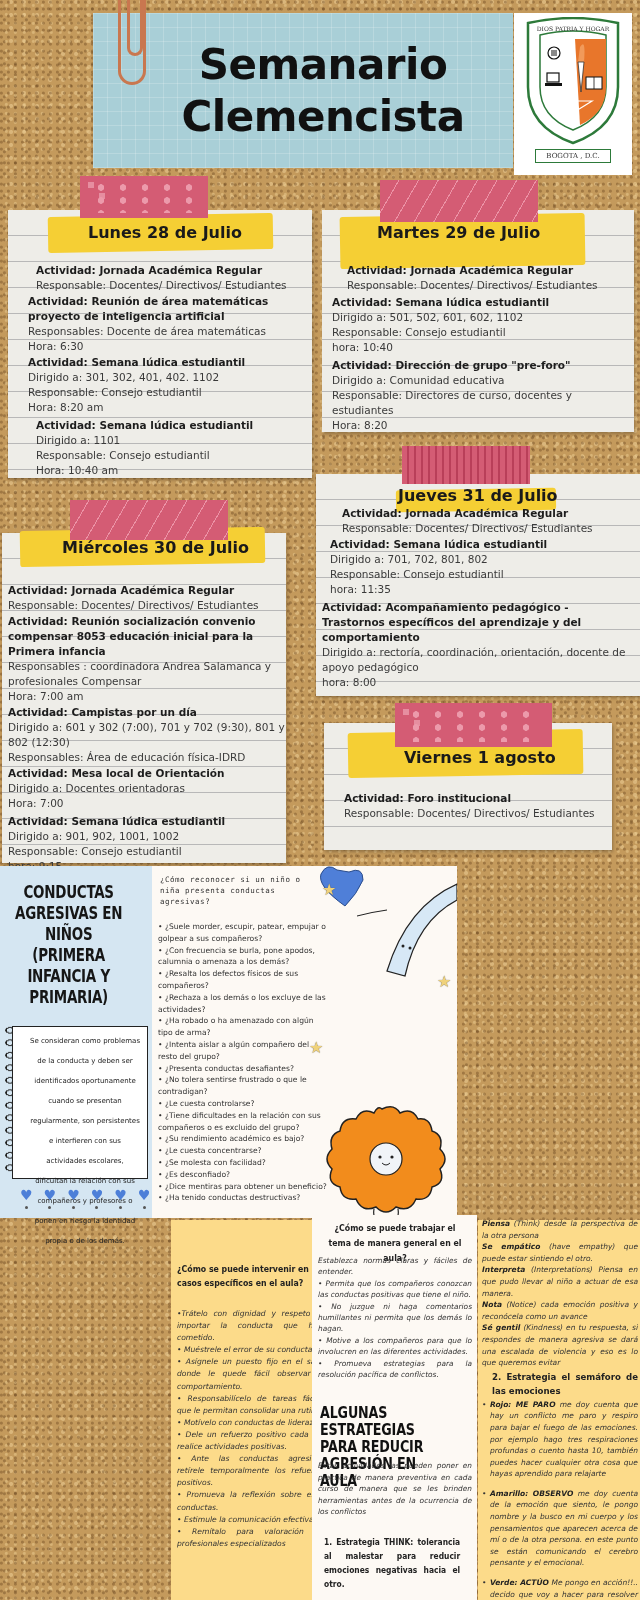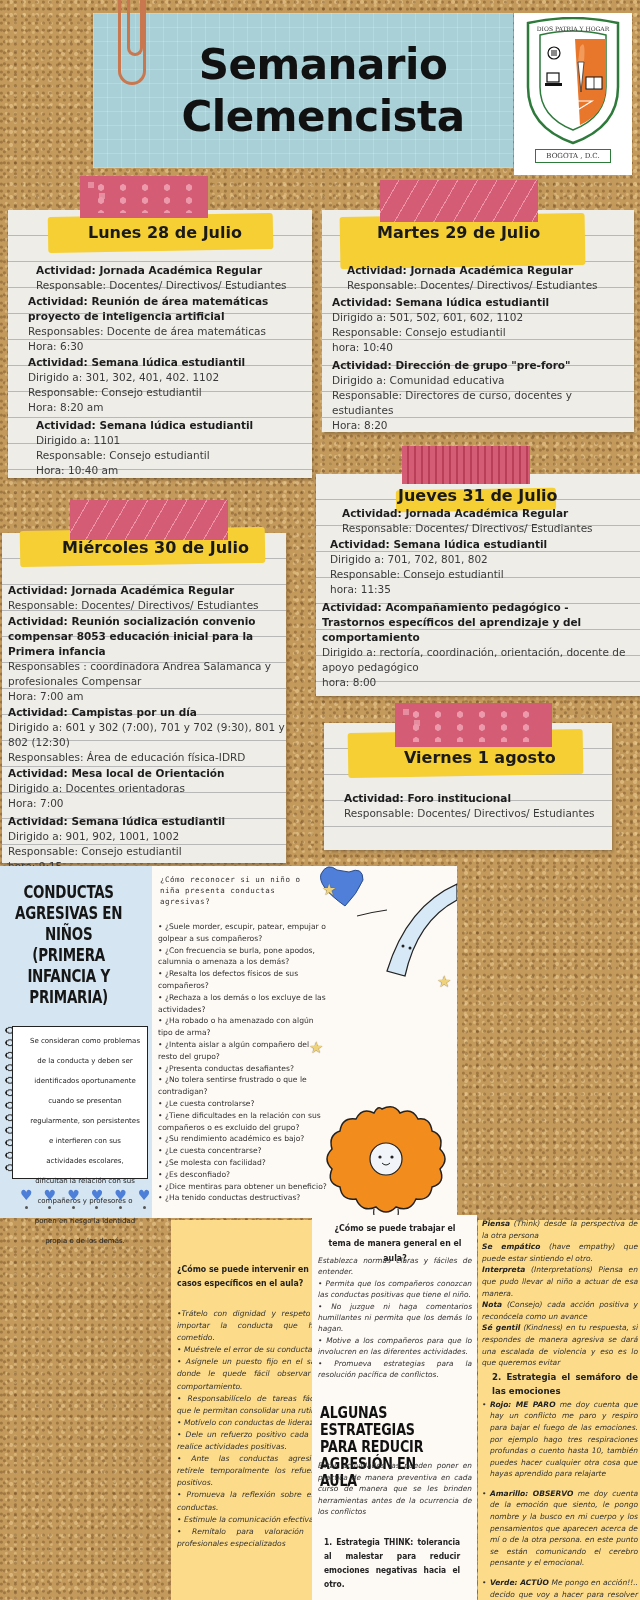--- a/index.html
+++ b/index.html
@@ -449,21 +449,21 @@
   <div class="wm-big-title">ALGUNAS ESTRATEGIAS PARA REDUCIR AGRESIÓN EN AULA</div>
   <div class="wm-intro">Estas actividades las pueden poner en practica de manera preventiva en cada curso de manera que se les brinden herramientas antes de la ocurrencia de los conflictos</div>
   <div class="wm-strat">1. Estrategia THINK: tolerancia al malestar para reducir emociones negativas hacia el otro.</div>
 </div>
 
 <div class="abs yellow-right">
   <div class="yr-body">
     <div><b>Piensa</b><span> (Think) desde la perspectiva de la otra persona</span></div>
     <div><b>Se empático</b><span> (have empathy) que puede estar sintiendo el otro.</span></div>
     <div><b>Interpreta</b><span> (Interpretations) Piensa en que pudo llevar al niño a actuar de esa manera.</span></div>
-    <div><b>Nota</b><span> (Consejo) cada acción positiva y reconócela como un avance</span></div>
+    <div><b>Nota</b><span> (Notice) cada emoción positiva y reconócela como un avance</span></div>
     <div><b>Sé gentil</b><span> (Kindness) en tu respuesta, si respondes de manera agresiva se dará una escalada de violencia y eso es lo que queremos evitar</span></div>
     <div class="yr-sub">2. Estrategia el semáforo de las emociones</div>
     <ul class="yr-bullets">
       <li><b>Rojo: ME PARO</b><span> me doy cuenta que hay un conflicto me paro y respiro para bajar el fuego de las emociones. por ejemplo hago tres respiraciones profundas o cuento hasta 10, también puedes hacer cualquier otra cosa que hayas aprendido para relajarte</span></li>
       <li><b>Amarillo: OBSERVO</b><span> me doy cuenta de la emoción que siento, le pongo nombre y la busco en mi cuerpo y los pensamientos que aparecen acerca de mí o de la otra persona. en este punto se están comunicando el cerebro pensante y el emocional.</span></li>
       <li><b>Verde: ACTÚO</b><span> Me pongo en acción!!.. decido que voy a hacer para resolver el conflicto. Quizás hablar, pedir ayuda, defenderme o hacer otra cosa que me ayude a calmar como me siento.</span></li>
     </ul>
   </div>
 </div>
 

